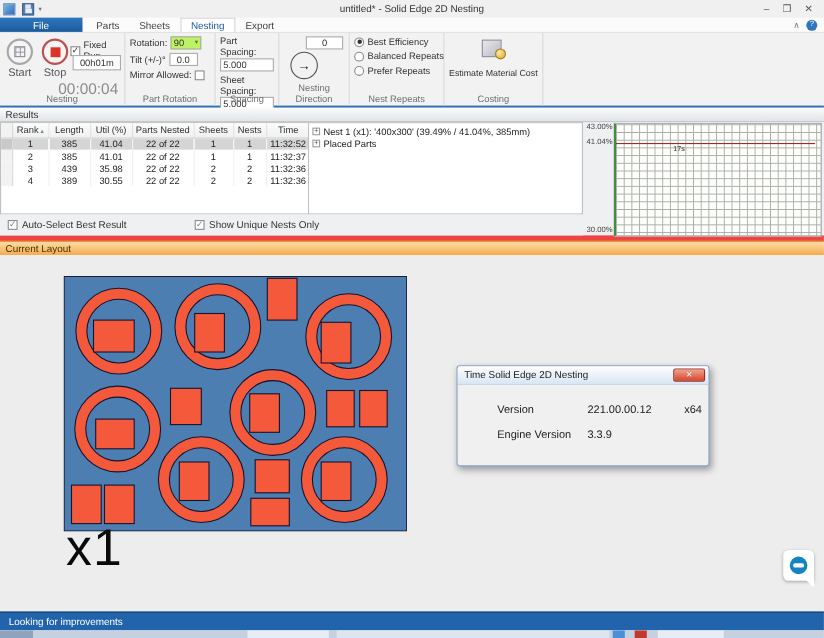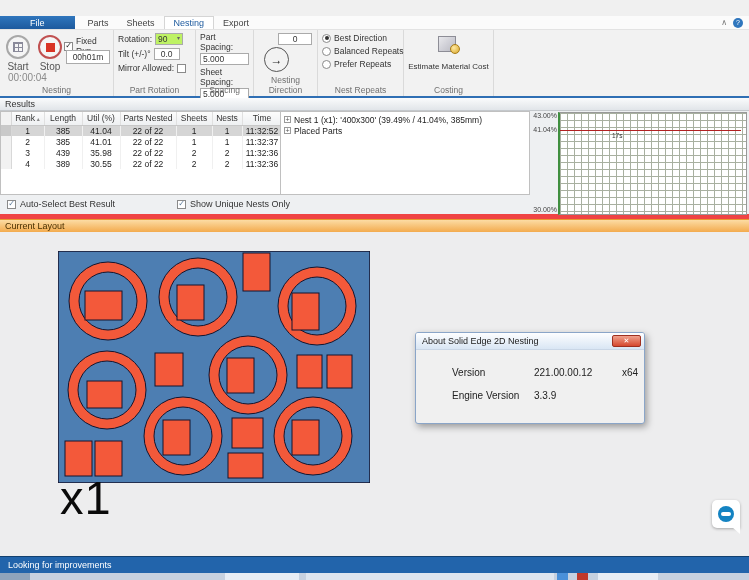--- a/index.html
+++ b/index.html
@@ -36,21 +36,21 @@
   .rgroup { position:relative; border-right:1px solid #dadada; height:66px; flex:none; }
   .rgroup-label { position:absolute; left:0; right:0; bottom:1px; text-align:center; color:#707070; font-size:8.5px; }
   .circle-btn { width:24px; height:24px; border-radius:50%; border:2px solid #a8a8a8; background:#f5f5f5;
     display:flex; align-items:center; justify-content:center; }
   .circle-btn.stop { border-color:#c05050; }
   .start-glyph { width:10px; height:10px;
     background-image:linear-gradient(#8a8a9a 1px, transparent 1px), linear-gradient(90deg,#8a8a9a 1px, transparent 1px);
     background-size:4px 4px; border:1px solid #8a8a9a; }
   .stop-glyph { width:9px; height:9px; background:#d93425; }
   .btn-label { font-size:10px; color:#555; text-align:center; }
-  .timer { color:#8a8a8a; font-size:10px; }
+  .timer { color:#8a8a8a; font-size:14px;margin-left:45px; }
   .mini-field { border:1px solid #aaa; background:#fff; font-size:8.5px; text-align:center;
     display:flex; align-items:center; justify-content:center; }
   .cbx { width:9px; height:9px; border:1px solid #8a8a8a; background:#fff; font-size:8px; line-height:8px;
     display:inline-flex; align-items:center; justify-content:center; color:#222; flex:none; }
   .cbx.blue { color:#5a7a9a; }
   .rrow { display:flex; align-items:center; gap:3px; margin:3px 3px 0 4px; white-space:nowrap; }
   .mini-select { border:1px solid #aaa; background:#bef264; display:flex; align-items:flex-start;
     justify-content:space-between; padding:0 2px; }
   .radio { width:9px; height:9px; border-radius:50%; border:1px solid #8a8a8a; background:#fff; flex:none;
     display:inline-flex; align-items:center; justify-content:center; }
@@ -131,20 +131,31 @@
   #statusbar { position:absolute; left:0; top:556px; width:749px; height:17px; background:#2264ab;
     border-top:1px solid #12406f; color:#fff; font-size:9px; display:flex; align-items:center; padding-left:8px; }
   #taskbar { position:absolute; left:0; top:573px; width:749px; height:7px; background:#c6d1e0; overflow:hidden; }
   .tb { position:absolute; top:0; height:7px; }
 </style>
 </head>
 <body>
 
 <div id="app">
 
+  <div id="titlebar">
+    <div class="qa-appicon"></div>
+    <div class="qa-save"></div>
+    <div class="qa-arrow">▾</div>
+    <div id="title-text">untitled* - Solid Edge 2D Nesting</div>
+    <div class="win-controls">
+      <span>–</span>
+      <span>❐</span>
+      <span>✕</span>
+    </div>
+  </div>
 
   <div id="tabrow">
     <div id="tab-items" style="display:flex;align-items:stretch;">
         <div class="tab file-tab">File</div>
         <div class="tab">Parts</div>
         <div class="tab">Sheets</div>
         <div class="tab active">Nesting</div>
         <div class="tab">Export</div>
       </div>
     <div class="tabrow-right">
@@ -205,21 +216,21 @@
       <div class="dir-circle" style="position:absolute;left:10px;top:17px;">
         <span>→</span>
       </div>
       <div class="rgroup-label">Nesting Direction</div>
     </div>
 
     <div class="rgroup" style="width:86px;">
       <div id="repeats-options">
           <div class="rrow">
             <span class="radio sel"></span>
-            <span>Best Direction</span>
+            <span>Best Efficiency</span>
           </div>
           <div class="rrow">
             <span class="radio"></span>
             <span>Balanced Repeats</span>
           </div>
           <div class="rrow">
             <span class="radio"></span>
             <span>Prefer Repeats</span>
           </div>
         </div>
@@ -378,21 +389,21 @@
         <rect x="234" y="169" width="27" height="35" fill="#f3593a" stroke="#15152e"></rect>
         <rect x="7" y="190" width="27" height="35" fill="#f3593a" stroke="#15152e"></rect>
         <rect x="37" y="190" width="27" height="35" fill="#f3593a" stroke="#15152e"></rect>
         <rect x="174" y="167" width="31" height="30" fill="#f3593a" stroke="#15152e"></rect>
         <rect x="170" y="202" width="35" height="25" fill="#f3593a" stroke="#15152e"></rect>
       </svg>
     <div id="qty-label">x1</div>
 
     <div id="about">
       <div id="about-title">
-        <span>About Solid Edge 2D Nesting</span>
+        <span>Time Solid Edge 2D Nesting</span>
         <div id="about-close">✕</div>
       </div>
       <div class="about-row r1">
         <span class="about-lab">Version</span>
         <span class="about-val">221.00.00.12</span>
         <span>x64</span>
       </div>
       <div class="about-row r2">
         <span class="about-lab">Engine Version</span>
         <span class="about-val">3.3.9</span>

